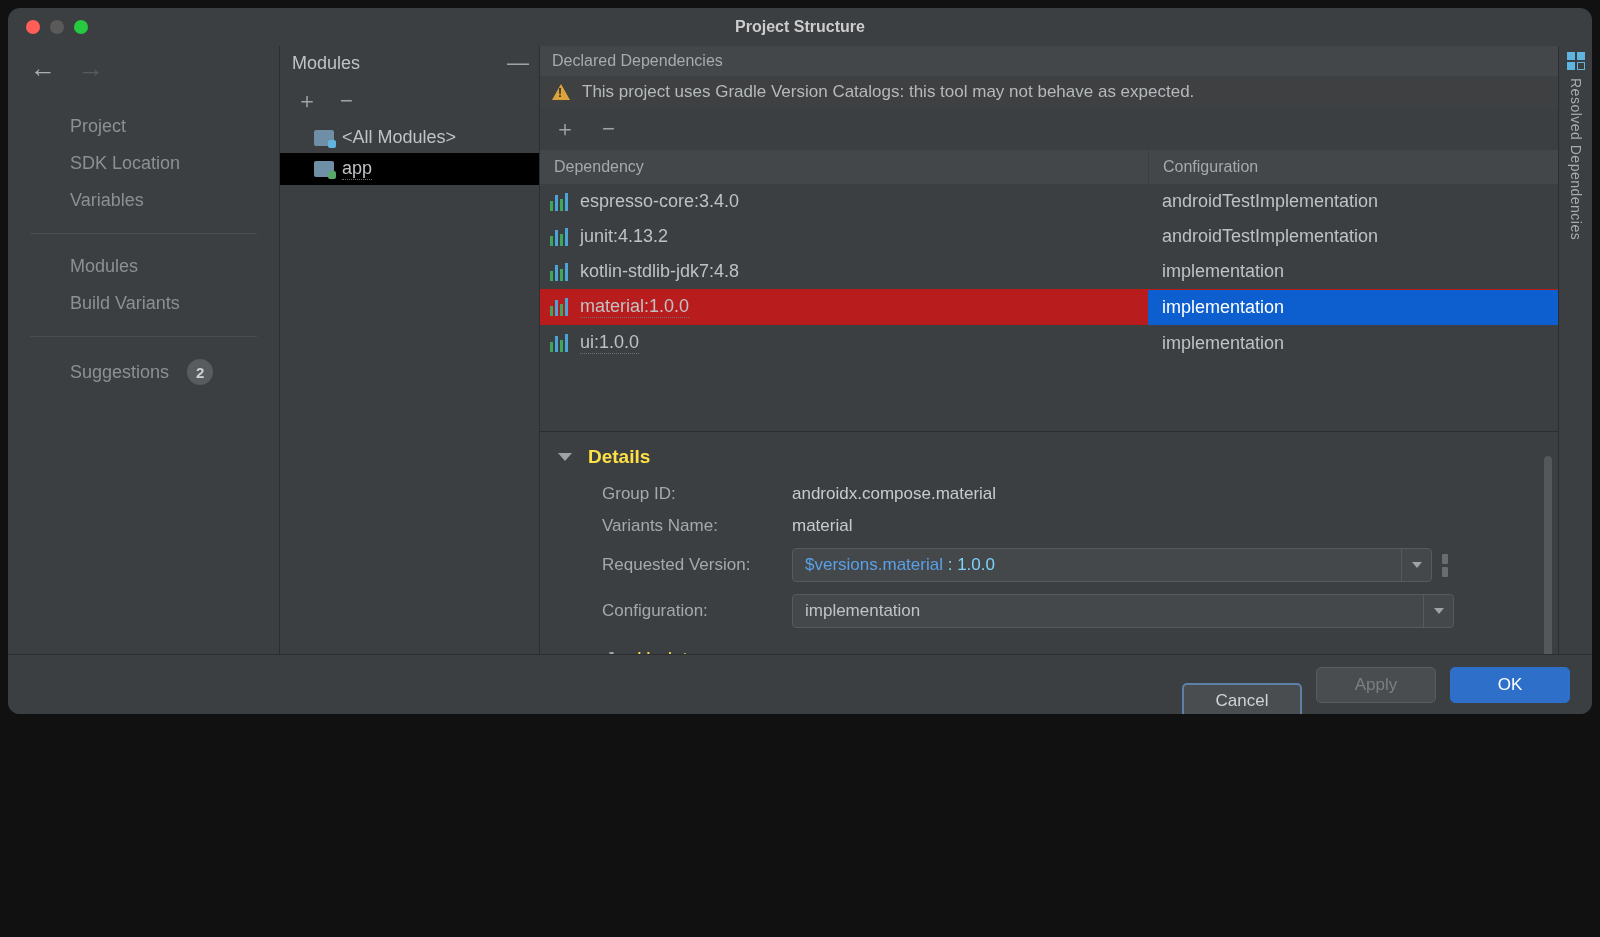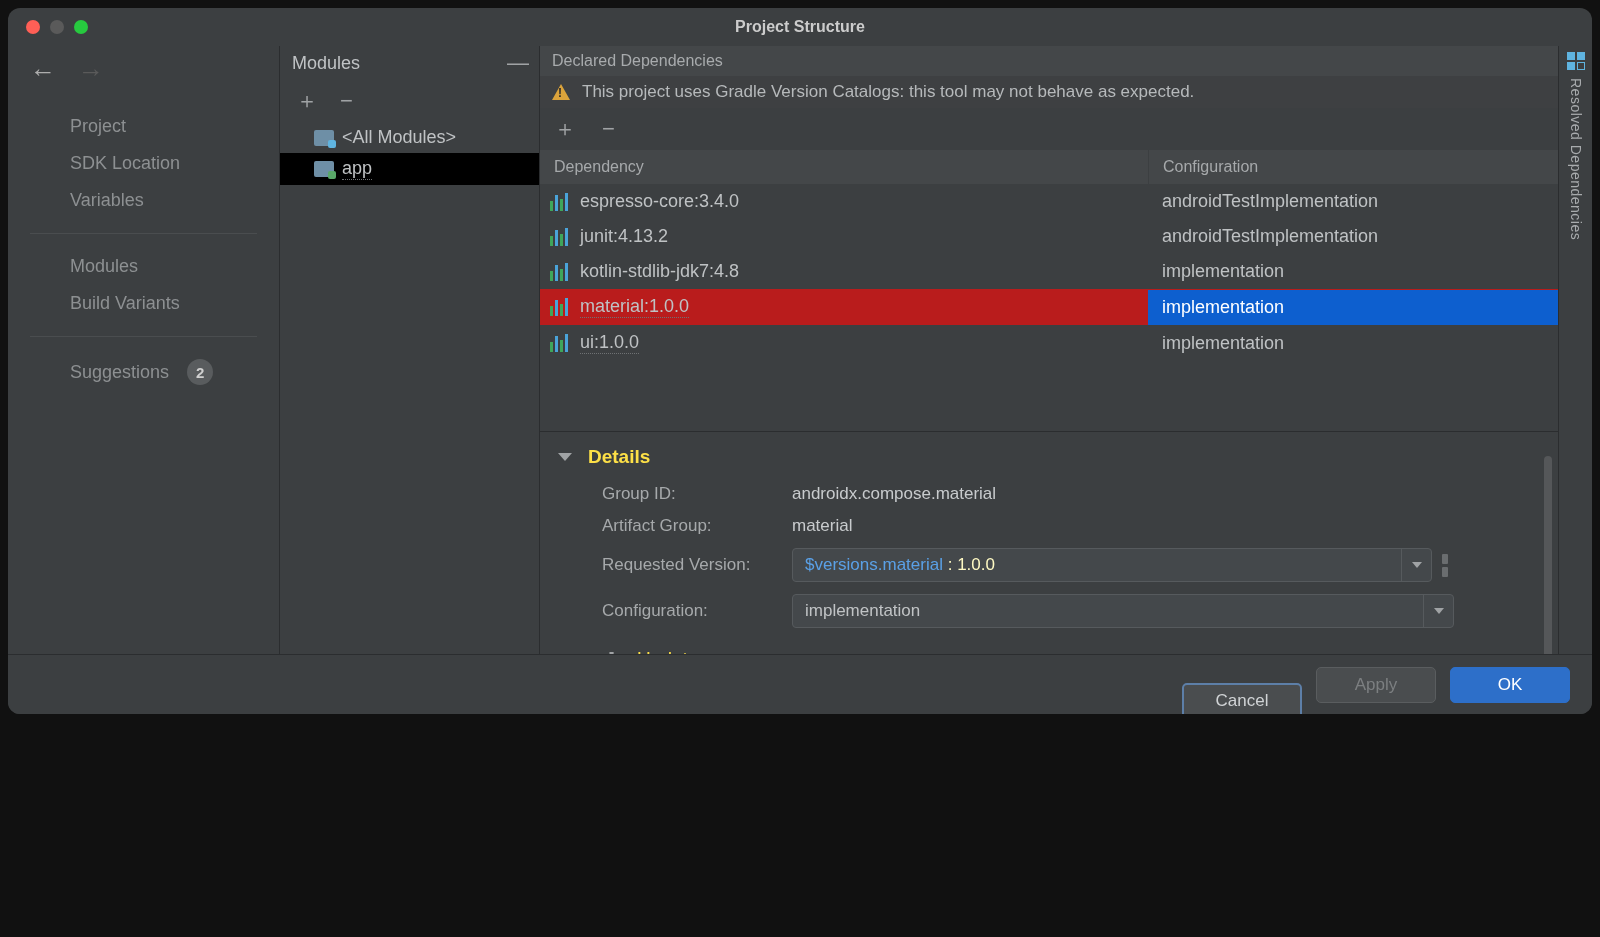--- a/index.html
+++ b/index.html
@@ -275,21 +275,21 @@
   max-width: 640px;
   display: flex;
   align-items: center;
   border: 1px solid #565a5d;
   border-radius: 4px;
   background: #44484b;
   height: 34px;
 }
 .combo .ctext { flex: 1; padding: 0 12px; color: #c0c3c5; font-size: 17px; }
 .combo .ctext .var { color: #5aa0e6; }
-.combo .ctext .ver { color: #fef9c3; }
+.combo .ctext .ver { color: #7dd3fc; }
 .combo .cbtn {
   width: 30px; height: 100%;
   display: flex; align-items: center; justify-content: center;
   border-left: 1px solid #565a5d;
   cursor: pointer;
 }
 .combo .cbtn .tri {
   width:0;height:0;border-left:5px solid transparent;border-right:5px solid transparent;border-top:6px solid #a0a3a5;
 }
 .inline-btns { display: inline-flex; flex-direction: column; gap: 3px; margin-left: 10px; }
@@ -462,21 +462,21 @@
           <div class="det-scroll"></div>
           <div class="sect-row">
             <span class="caret"></span>
             <span class="sect-title">Details</span>
           </div>
           <div class="kv">
             <span class="k">Group ID:</span>
             <span class="v">androidx.compose.material</span>
           </div>
           <div class="kv">
-            <span class="k">Artifact Group:</span>
+            <span class="k">Variants Name:</span>
             <span class="v">material</span>
           </div>
           <div class="kv" style="align-items:center">
             <span class="k">Requested Version:</span>
             <div class="combo">
               <div class="ctext"><span class="var">$versions.material</span> <span class="ver">: 1.0.0</span></div>
               <div class="cbtn">
                   <span class="tri"></span>
                 </div>
             </div>

